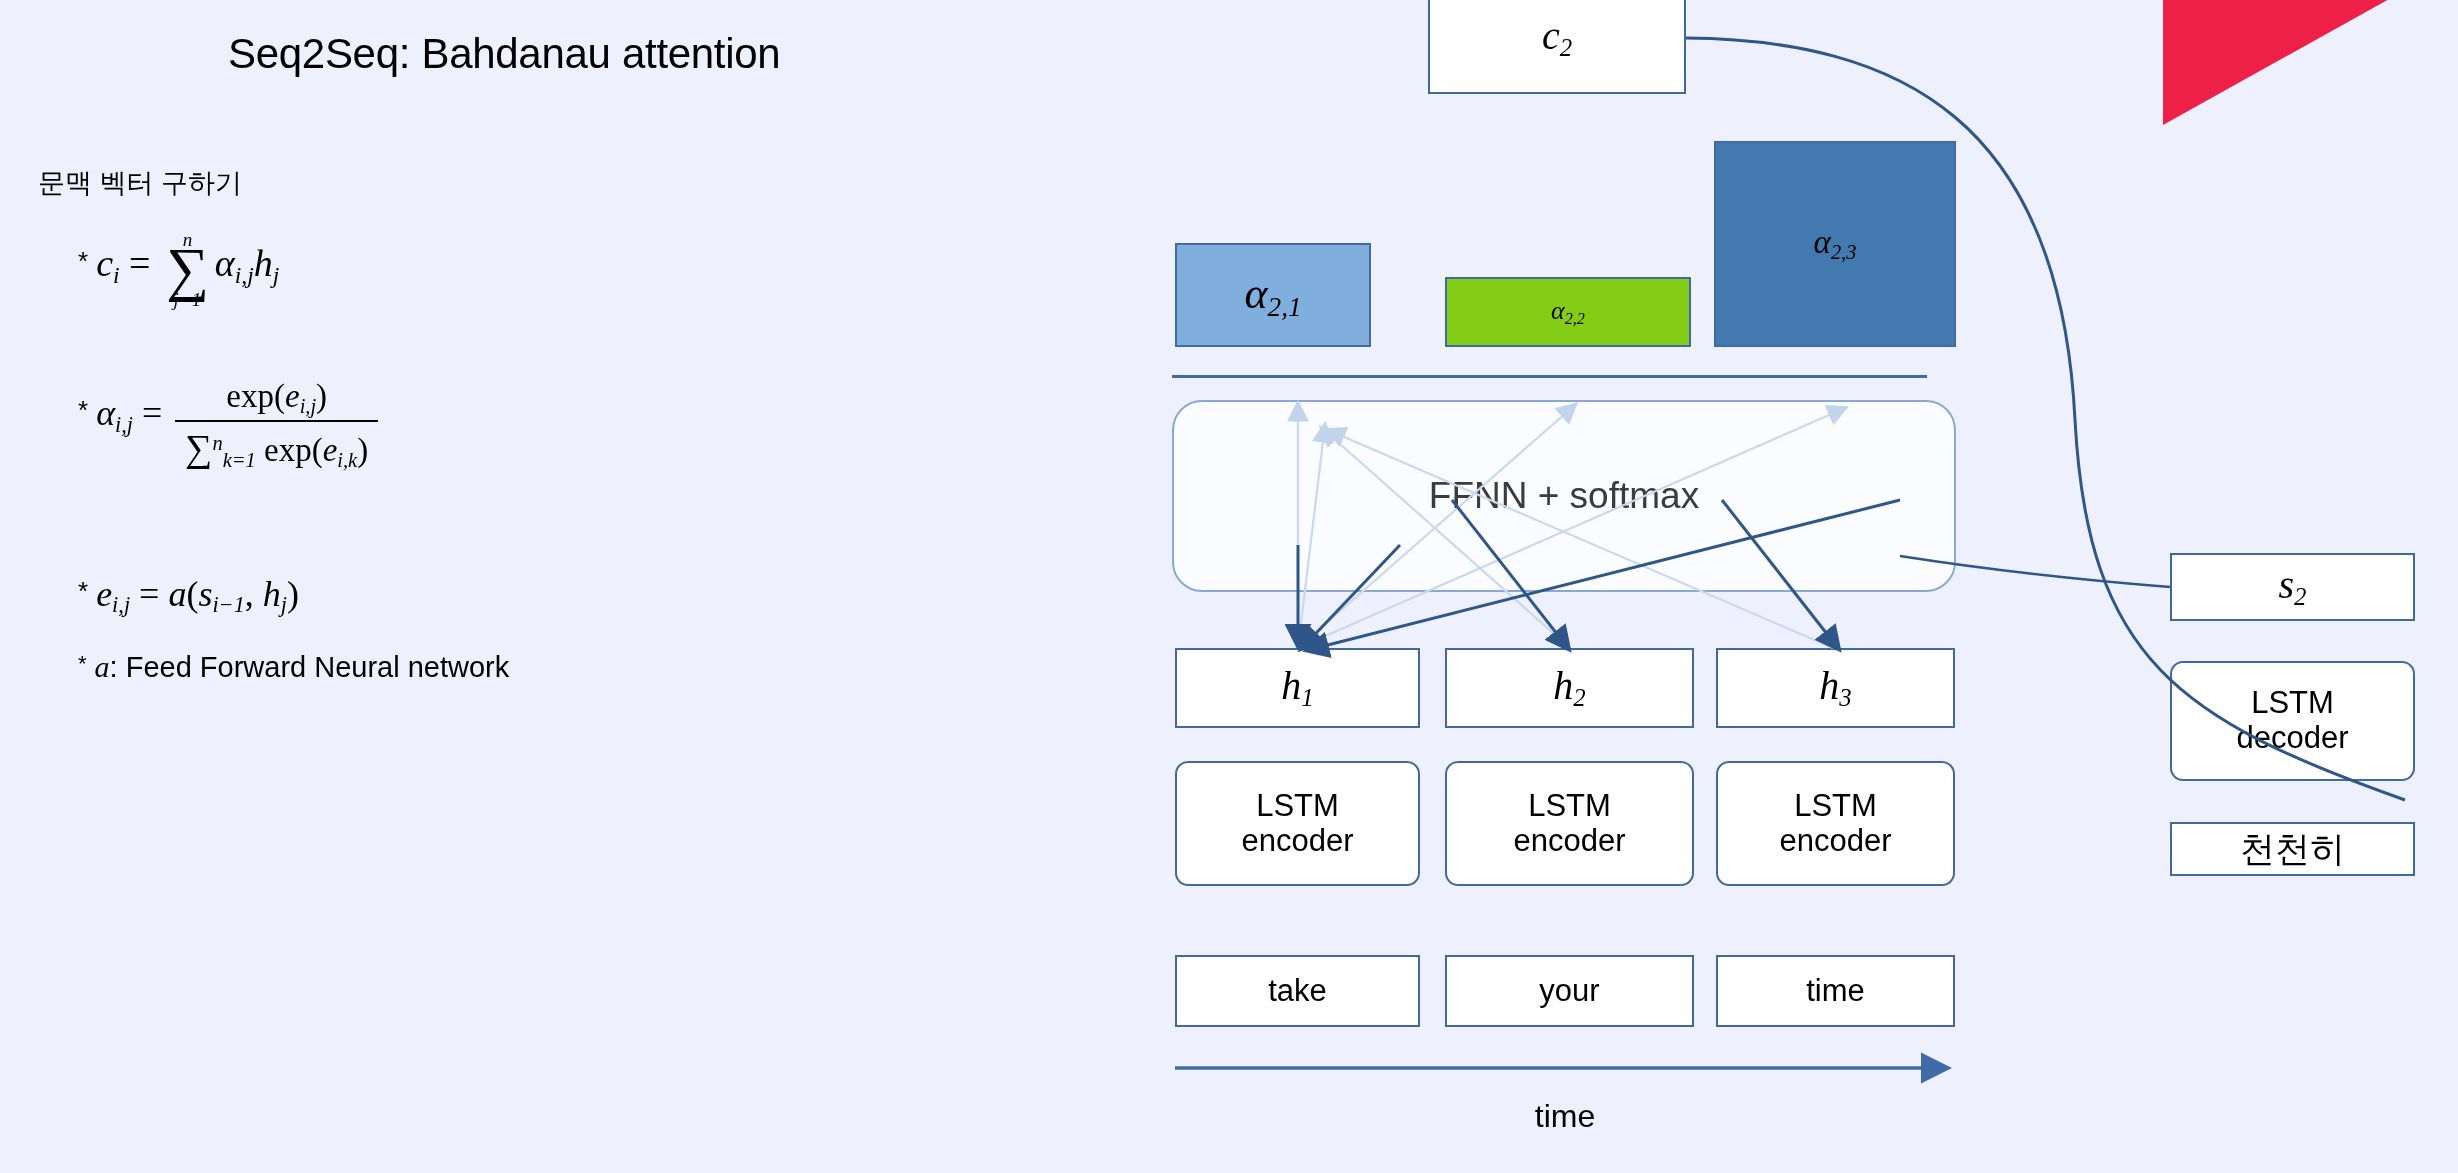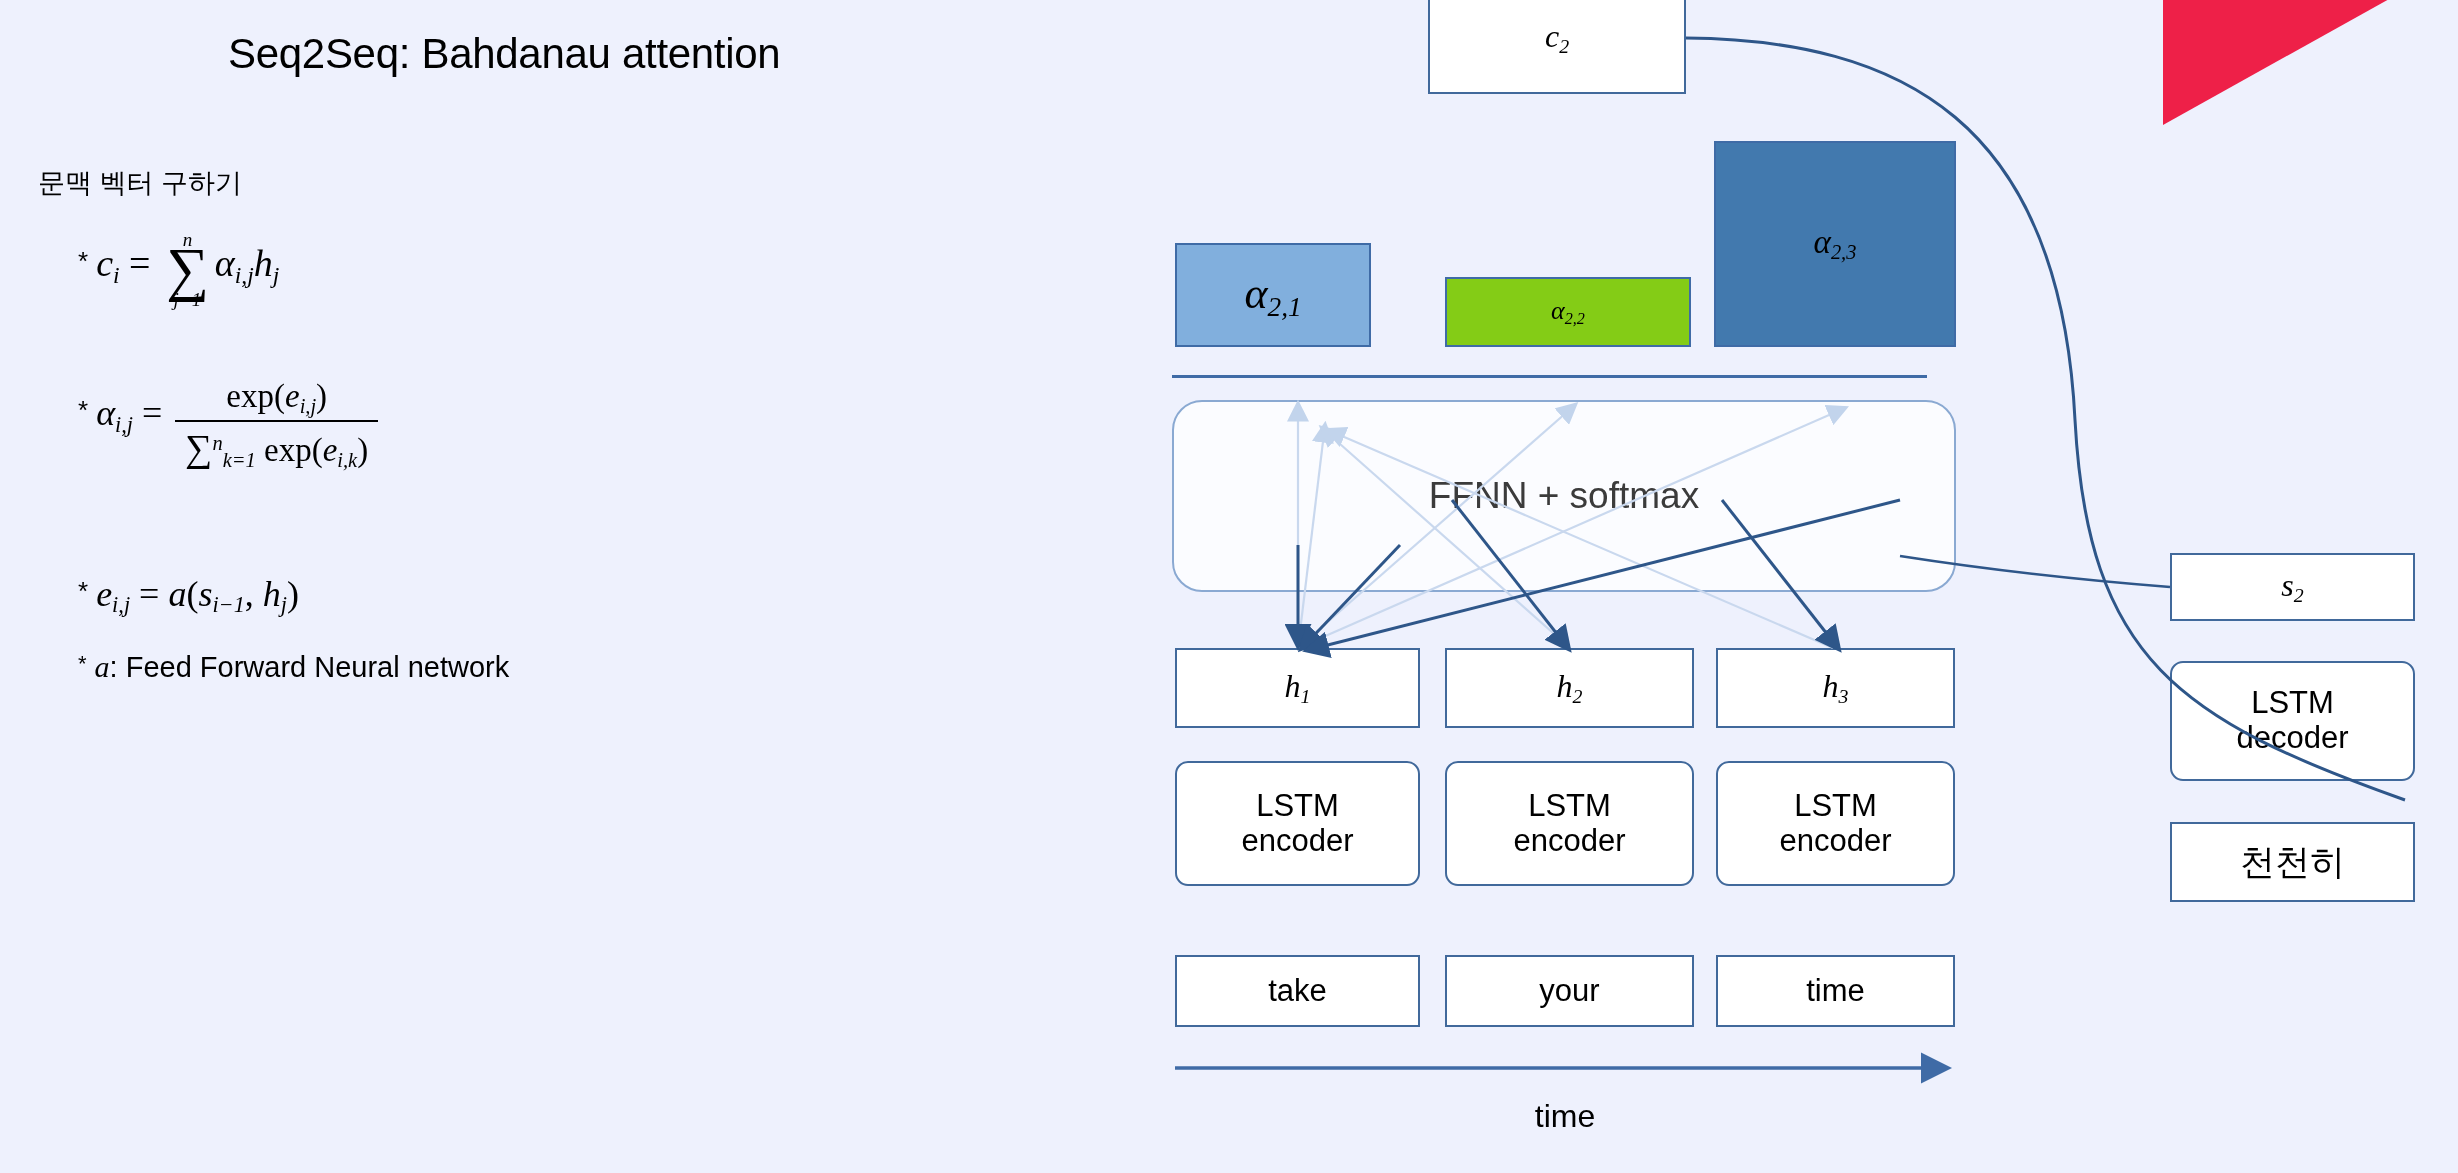--- a/index.html
+++ b/index.html
@@ -127,21 +127,21 @@
     align-items: center;
     justify-content: center;
     text-align: center;
     line-height: 1.12;
   }
   .node.round { border-radius: 13px; }
   .node.biground { border-radius: 30px; }
   .node .math {
     font-family: "Liberation Serif", serif;
     font-style: italic;
-    font-size: 32px;
+    font-size: 40px;
   }
   .node .lbl {
     font-family: "Liberation Sans", sans-serif;
     font-size: 31px;
   }
 
   
   #box-c2 { left: 1428px; top: -18px; width: 258px; height: 112px; }
 
   
@@ -187,21 +187,21 @@
   #box-e3 { left: 1716px; top: 761px; width: 239px; height: 125px; }
 
   
   #box-w1 { left: 1175px; top: 955px; width: 245px; height: 72px; }
   #box-w2 { left: 1445px; top: 955px; width: 249px; height: 72px; }
   #box-w3 { left: 1716px; top: 955px; width: 239px; height: 72px; }
 
   
   #box-s2  { left: 2170px; top: 553px; width: 245px; height: 68px; }
   #box-dec { left: 2170px; top: 661px; width: 245px; height: 120px; }
-  #box-out { left: 2170px; top: 822px; width: 245px; height: 80px; }
+  #box-out { left: 2170px; top: 822px; width: 245px; height: 54px; }
   #box-out .lbl { font-size: 35px; }
 
   
   #time-label {
     position: absolute;
     left: 1175px;
     top: 1098px;
     width: 780px;
     text-align: center;
     font-size: 32px;

